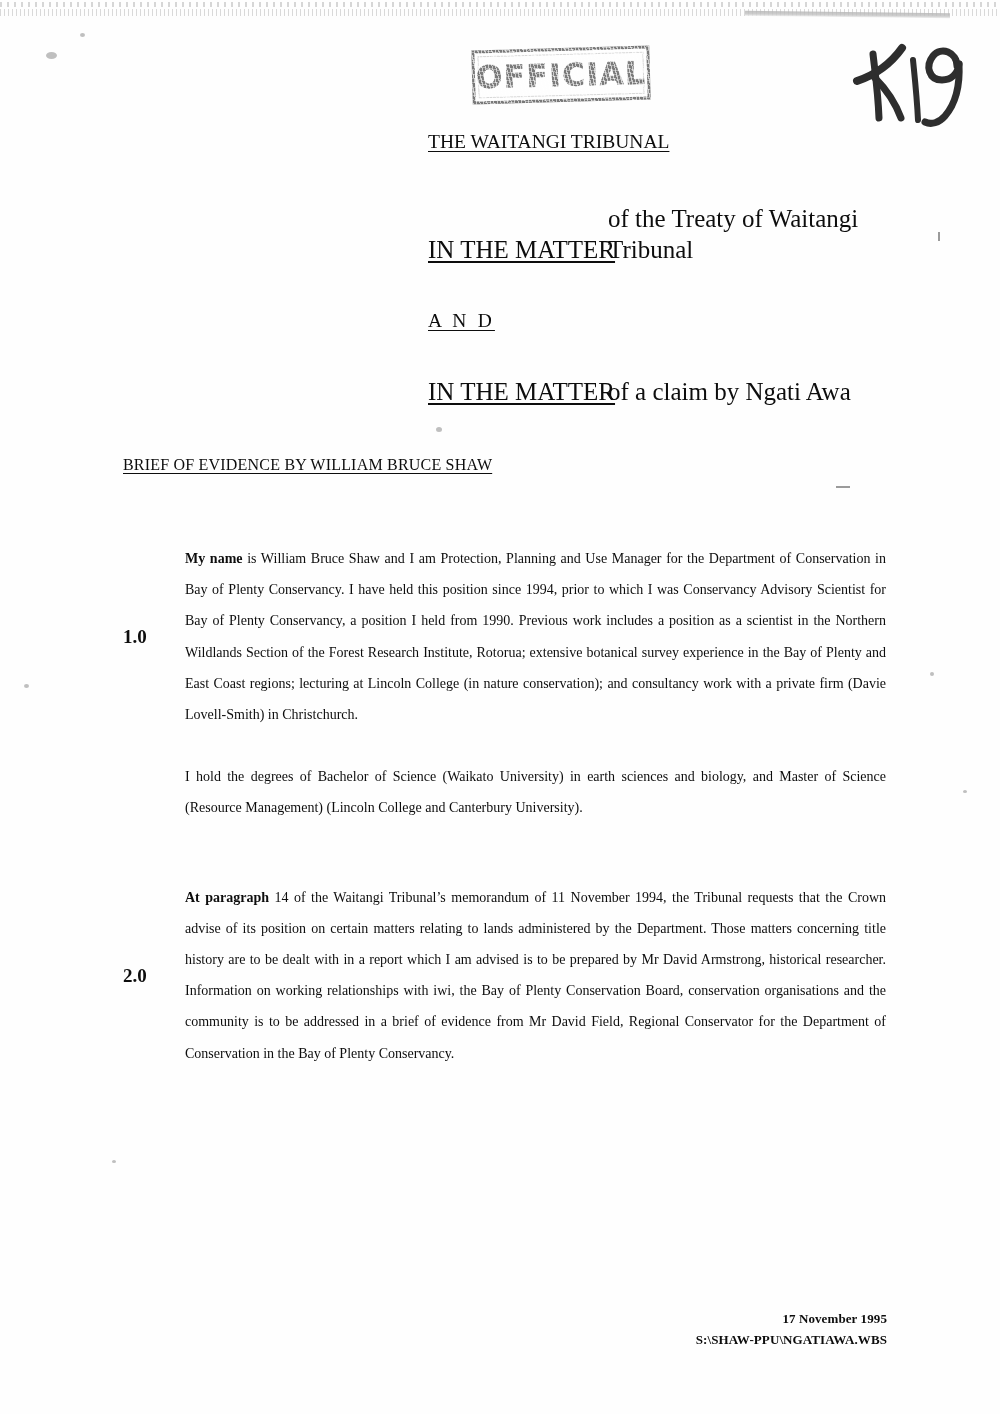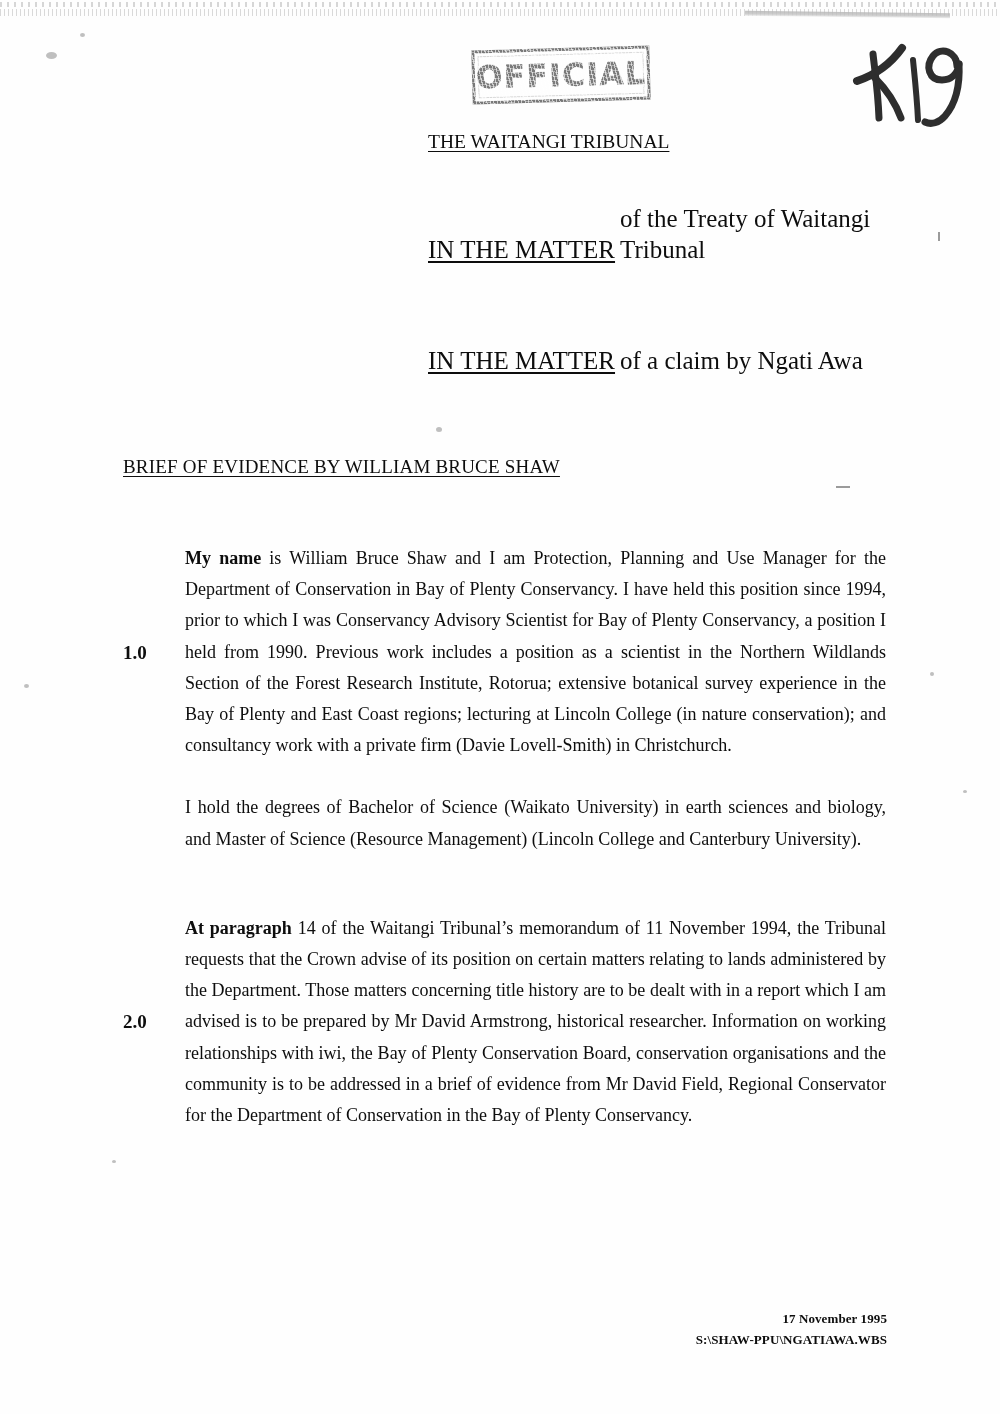--- a/index.html
+++ b/index.html
@@ -147,31 +147,31 @@
   }
   .matter-label {
     width: 180px;
     flex: 0 0 180px;
     white-space: nowrap;
   }
   .matter-label span {
     text-decoration: underline;
     text-underline-offset: 2.5px;
   }
-  .matter-text { flex: 1; margin-left: 12px; }
+  .matter-text { flex: 1; }
 
   .gap-lg { height: 46px; }
   .gap-md { height: 40px; }
 
   
   .brief-title {
     position: absolute;
     left: 123px;
     top: 456px;
-    font-size: 19px;
+    font-size: 16px;
     letter-spacing: 0.2px;
     text-decoration: underline;
     text-underline-offset: 3px;
     white-space: nowrap;
   }
 
   
   .body-area {
     position: absolute;
     left: 123px;
@@ -184,21 +184,21 @@
   }
   .para-num {
     flex: 0 0 62px;
     width: 62px;
     font-weight: 700;
     font-size: 19px;
     line-height: 31.2px;
   }
   .para-body {
     flex: 1;
-    font-size: 18px;
+    font-size: 14px;
     line-height: 31.2px;
     text-align: justify;
     text-justify: inter-word;
     hyphens: none;
   }
   .para-body.indented { margin-left: 62px; }
   .para-body b { font-weight: 700; }
   .para-spacer { height: 31px; }
   .para-spacer.big { height: 58px; }
 
@@ -268,20 +268,23 @@
         <span>IN THE MATTER</span>
       </div>
       <div class="matter-text">
         <div>of the Treaty of Waitangi</div>
         <div>Tribunal</div>
       </div>
     </div>
 
     <div class="gap-md"></div>
 
+    <div class="hdr-line">
+      <span class="u sp-and">A N D</span>
+    </div>
 
     <div class="gap-md"></div>
 
     <div class="matter-row">
       <div class="matter-label">
         <span>IN THE MATTER</span>
       </div>
       <div class="matter-text">
         <div>of a claim by Ngati Awa</div>
       </div>

